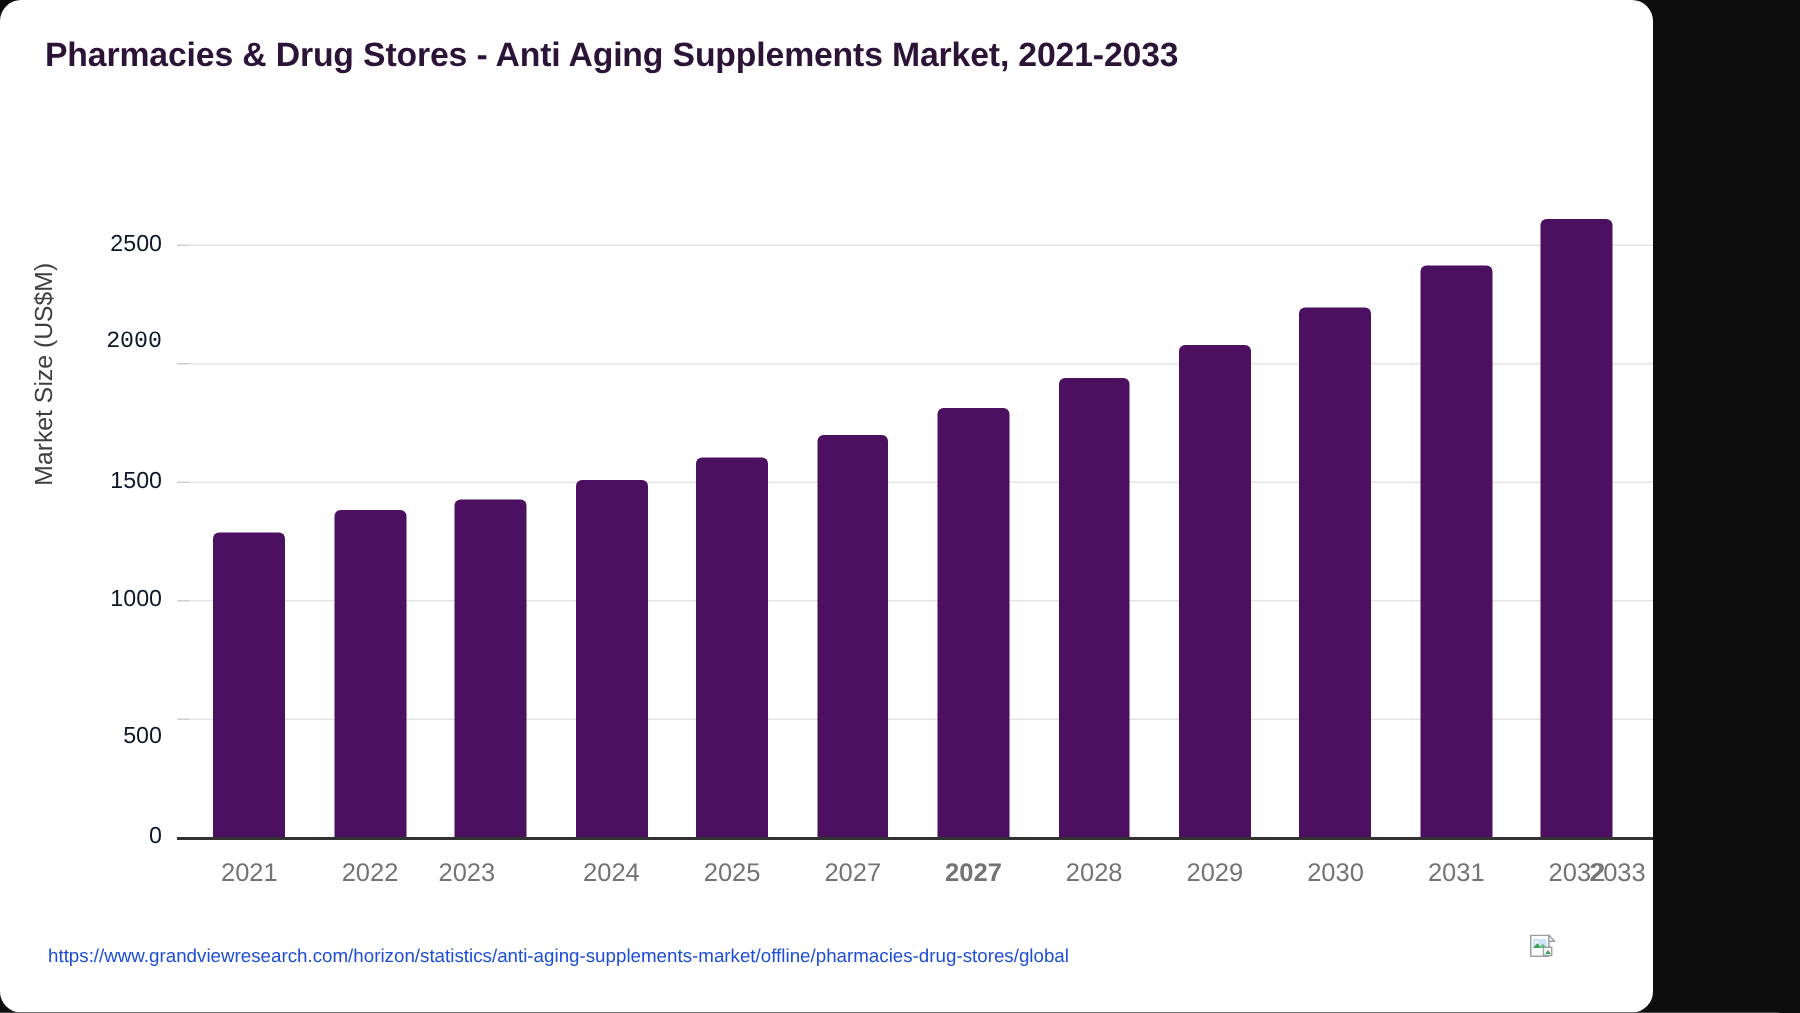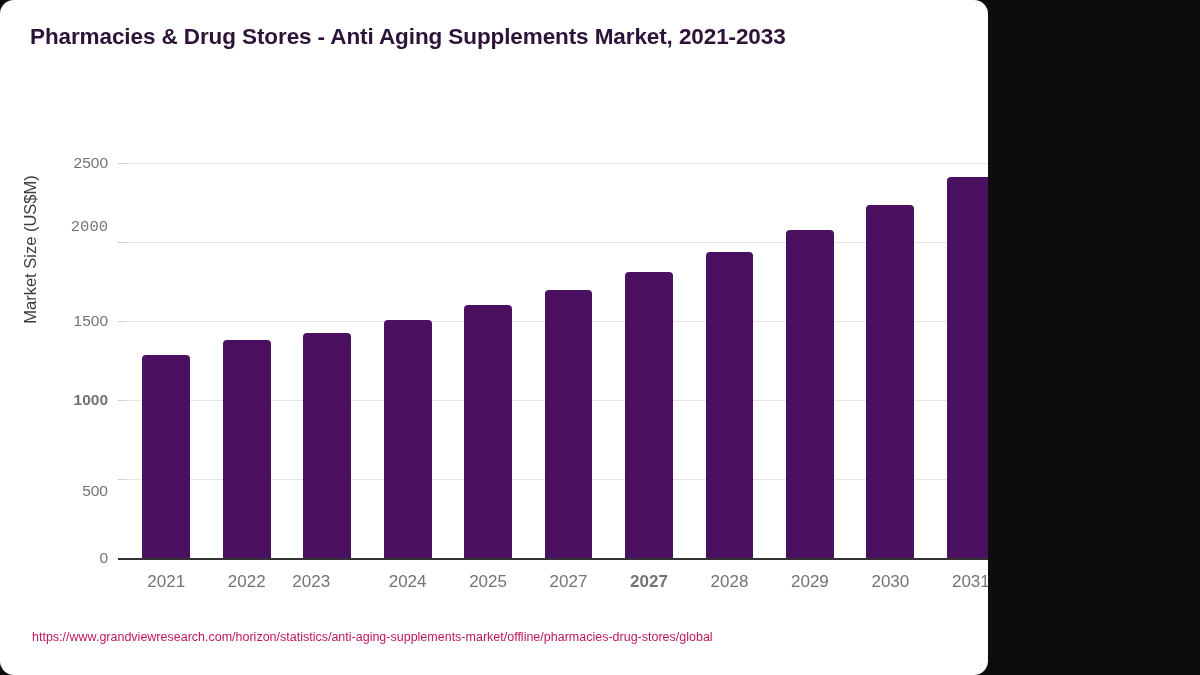--- a/index.html
+++ b/index.html
@@ -10,21 +10,21 @@
   }
   body {
     width: 1200px;
     height: 675px;
     overflow: hidden;
     font-family: "Liberation Sans", sans-serif;
   }
 
   #chart-card {
     position: relative;
-    width: 988px;
+    width: 1102px;
     height: 675px;
     background: #ffffff;
     border-radius: 14px;
     box-sizing: border-box;
     overflow: hidden;
   }
 
   
   #chart-title {
     position: absolute;
@@ -62,21 +62,21 @@
     width: 1054px;
     height: 2px;
     background: #333333;
   }
   .y-tick-wrap {
     position: absolute;
     left: 0;
     width: 108px;
     text-align: right;
     font-size: 15.5px;
-    color: #737373;
+    color: #0f172a;
     transform: translateY(-50%);
   }
   .y-tick-mark {
     position: absolute;
     left: 118px;
     width: 8px;
     height: 1px;
     background: #cfcfcf;
   }
 
@@ -111,21 +111,21 @@
     text-align: center;
     white-space: nowrap;
   }
 
   
   #source-url {
     position: absolute;
     left: 32px;
     top: 630px;
     font-size: 12.5px;
-    color: #be185d;
+    color: #1d4ed8;
     white-space: nowrap;
   }
 
   #broken-image-icon {
     position: absolute;
     left: 1020px;
     top: 623px;
     width: 17px;
     height: 17px;
   }
@@ -147,21 +147,21 @@
       <div class="gridline" style="position: absolute; left: 126px; width: 1046px; top: 321px;"></div>
       <div class="gridline" style="position: absolute; left: 126px; width: 1046px; top: 242px;"></div>
       <div class="gridline" style="position: absolute; left: 126px; width: 1046px; top: 163px;"></div>
     </div>
   <div id="ytick-layer">
       <div class="y-tick-mark" style="top: 558px;"></div>
       <div class="y-tick-wrap" style="top: 558px;">0</div>
       <div class="y-tick-mark" style="top: 479px;"></div>
       <div class="y-tick-wrap" style="top: 479.034px; margin-top: 12px;">500</div>
       <div class="y-tick-mark" style="top: 400px;"></div>
-      <div class="y-tick-wrap" style="top: 400.069px; font-weight: bold;">1000</div>
+      <div class="y-tick-wrap" style="top: 400.069px;">1000</div>
       <div class="y-tick-mark" style="top: 321px;"></div>
       <div class="y-tick-wrap" style="top: 321.103px;">1500</div>
       <div class="y-tick-mark" style="top: 242px;"></div>
       <div class="y-tick-wrap" style="top: 227px; font-family: Liberation Mono, monospace;">2000</div>
       <div class="y-tick-mark" style="top: 163px;"></div>
       <div class="y-tick-wrap" style="top: 163.172px;">2500</div>
     </div>
 
   <div id="plot-area">
     <div id="bars-layer">

